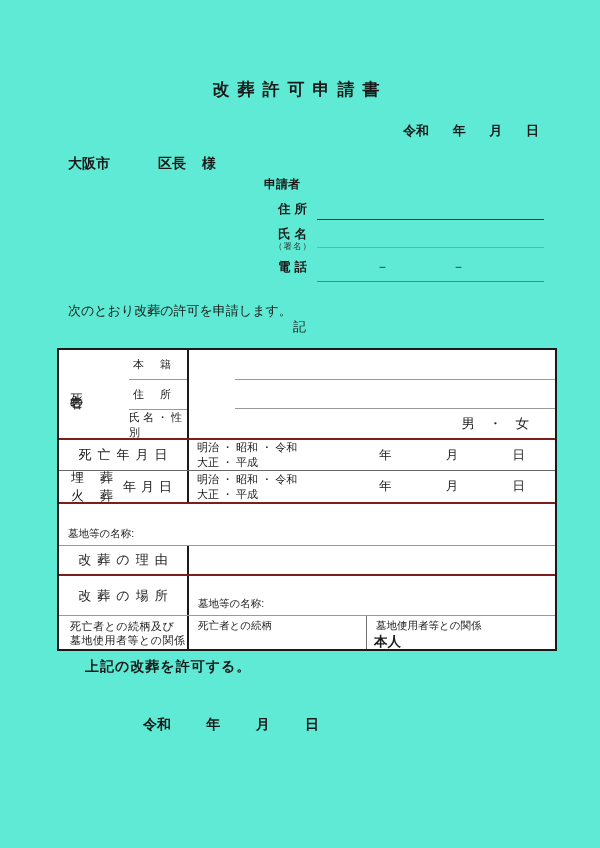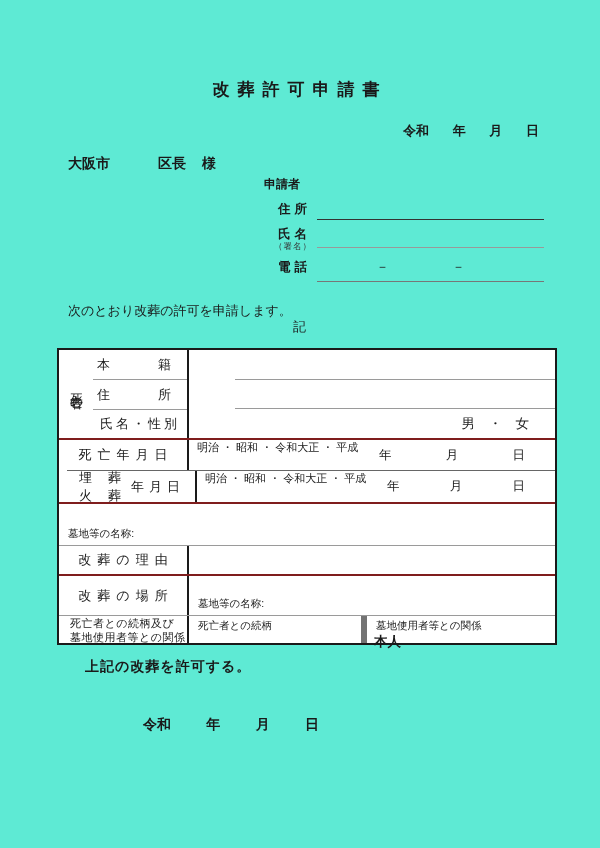--- a/index.html
+++ b/index.html
@@ -26,58 +26,58 @@
   .line-mid{border-top:1px solid #777;}
   .dash{font-size:13px;color:#222;}
 
   .declaration{top:302px;left:68px;font-size:13px;}
   .ki{top:318px;left:0;width:600px;text-align:center;font-size:13px;letter-spacing:1px;}
 
   
   .tbl{top:348px;left:57px;width:500px;border:2px solid #1a1a1a;box-sizing:border-box;background:#fff;}
   .trow{display:flex;box-sizing:border-box;}
   .sep-thick{border-top:2px solid #7f1d1d;}
-  .sep-mid{border-top:1px solid #666;margin-left:8px;}
+  .sep-mid{border-top:1px solid #666;}
   .sep-light{border-top:1px solid #9a9a9a;}
 
   .lcol{width:130px;box-sizing:border-box;border-right:2px solid #1a1a1a;flex:none;display:flex;}
   .vcol{flex:1;position:relative;box-sizing:border-box;}
 
   .lcol.center{align-items:center;justify-content:center;font-size:13px;letter-spacing:6px;text-indent:6px;}
 
   
   .g1 .lcol{display:flex;}
   .vstrip{width:34px;display:flex;align-items:center;justify-content:center;}
   .vtext{writing-mode:vertical-rl;font-size:12.5px;letter-spacing:2px;}
   .subcol{flex:1;display:flex;flex-direction:column;}
-  .subcell{flex:1;display:flex;align-items:center;box-sizing:border-box;font-size:13px;}
+  .subcell{flex:1;display:flex;align-items:center;box-sizing:border-box;font-size:11px;margin-left:36px;}
   .subcell.justify{display:block;line-height:29px;text-align:justify;text-align-last:justify;padding:0 16px 0 4px;}
   .subcell.name{justify-content:center;letter-spacing:3px;}
   .subcol .subcell + .subcell{border-top:1px solid #9a9a9a;}
   .g1 .vcol{display:flex;flex-direction:column;padding-left:46px;}
   .vcell{flex:1;box-sizing:border-box;position:relative;}
   .g1 .vcell + .vcell{border-top:1px solid #9a9a9a;}
   .gender{position:absolute;right:26px;top:0;bottom:0;display:flex;align-items:center;font-size:13.5px;}
 
   
-  .era{position:absolute;left:8px;top:0;bottom:0;display:flex;flex-direction:row;justify-content:center;font-size:11px;line-height:15px;}
+  .era{position:absolute;left:8px;top:0;bottom:0;display:flex;flex-direction:column;justify-content:center;font-size:11px;line-height:15px;}
   .ymd{position:absolute;left:190px;right:30px;top:0;bottom:0;display:flex;align-items:center;justify-content:space-between;font-size:12.5px;}
 
   
   .lcol.stack{align-items:center;padding-left:12px;}
   .stacklines{width:42px;display:flex;flex-direction:column;gap:3px;}
   .stackline{font-size:13px;text-align:justify;text-align-last:justify;line-height:15px;}
   .stacksuffix{font-size:13px;letter-spacing:5px;margin-left:10px;}
 
   .note{position:absolute;left:9px;bottom:4px;font-size:10.5px;color:#222;}
 
   
   .lcol.twolines{flex-direction:column;justify-content:center;padding-left:11px;font-size:11px;line-height:14px;letter-spacing:0.5px;}
   .split{display:flex;}
-  .splitL{width:178px;box-sizing:border-box;border-right:6px solid #737373;position:relative;flex:none;}
+  .splitL{width:178px;box-sizing:border-box;border-right:1px solid #737373;position:relative;flex:none;}
   .splitR{flex:1;position:relative;}
   .mini-header{position:absolute;left:9px;top:3px;font-size:10.5px;color:#222;}
   .honnin{position:absolute;left:7px;top:17px;font-size:13.5px;font-weight:bold;}
 
   .approve{top:658px;left:85px;font-size:14px;font-weight:bold;letter-spacing:1px;}
   .date-bottom{top:716px;left:143px;width:176px;display:flex;justify-content:space-between;font-size:14px;font-weight:bold;}
 </style>
 </head>
 <body>
 
@@ -186,21 +186,21 @@
       <div class="vcol"></div>
     </div>
 
     <div class="trow sep-thick" style="height:41px">
       <div class="lcol center">改葬の場所</div>
       <div class="vcol">
         <div class="note">墓地等の名称:</div>
       </div>
     </div>
 
-    <div class="trow sep-light" style="height:28px">
+    <div class="trow sep-light" style="height:34px">
       <div class="lcol twolines">
         <div>死亡者との続柄及び</div>
         <div>墓地使用者等との関係</div>
       </div>
       <div class="vcol split">
         <div class="splitL">
           <div class="mini-header">死亡者との続柄</div>
         </div>
         <div class="splitR">
           <div class="mini-header">墓地使用者等との関係</div>

